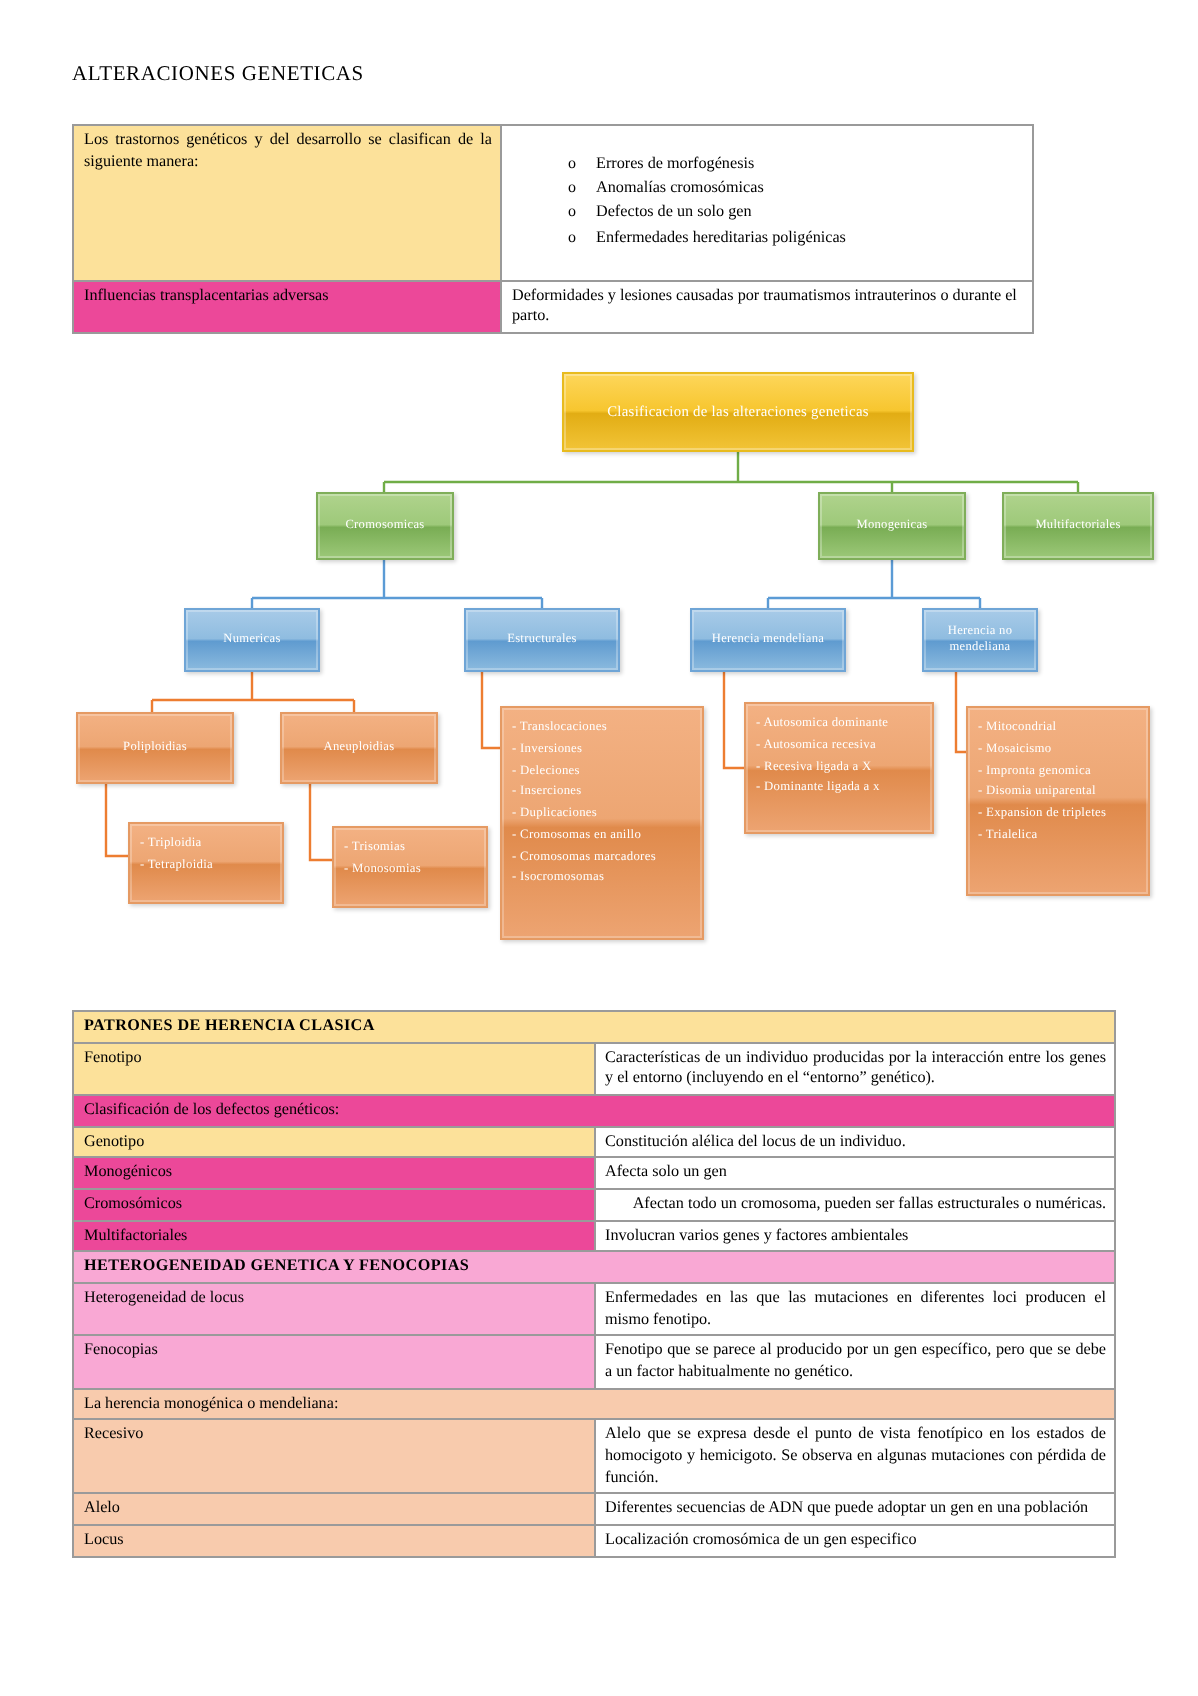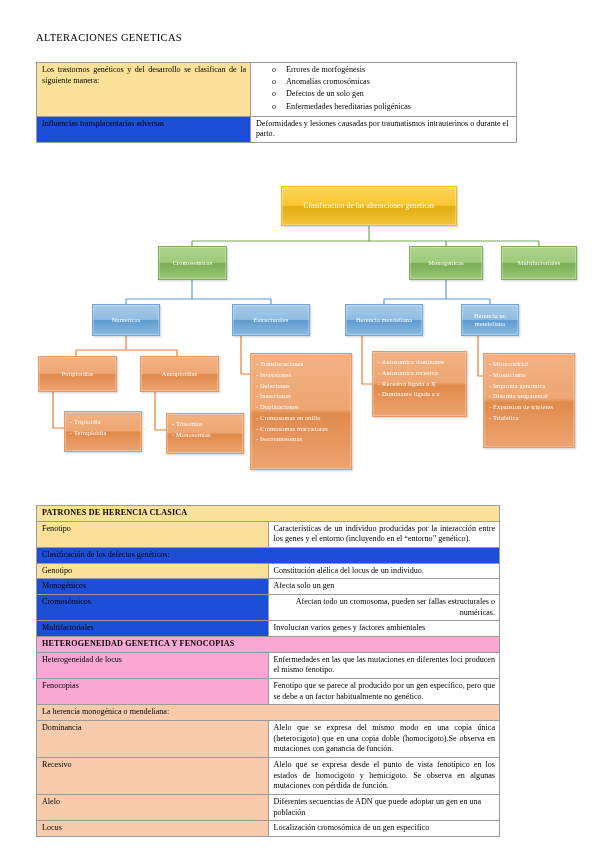--- a/index.html
+++ b/index.html
@@ -39,42 +39,42 @@
     padding: 2px 4px 2px 5px;
     vertical-align: top;
     text-align: justify;
     text-justify: inter-word;
   }
 
   
   #table-intro { left: 36px; top: 62px; width: 481px; }
   #table-intro td.k { width: 204px; }
   td.fill-yellow { background: #fce19a; }
-  td.fill-green  { background: #1d4ed8; }
+  td.fill-green  { background: #ec4899; }
   td.fill-white  { background: #ffffff; }
 
   ul.circle-list {
-    margin: 0;
+    margin: 12px;
     padding: 0 0 0 30px;
     list-style: none;
   }
   ul.circle-list li {
     position: relative;
     padding: 0 0 1.5px 0;
   }
   ul.circle-list li::before {
     content: "o";
     position: absolute;
     left: -14px;
     top: 0;
     font-size: 8px;
   }
 
   
-  #table-patterns { left: 36px; top: 505px; width: 464px; }
+  #table-patterns { left: 36px; top: 505px; width: 522px; }
   #table-patterns td.k { width: 180px; }
   td.fill-peach  { background: #f8cbad; }
   td.fill-blue   { background: #f9a8d4; }
   td.hdr {
     text-align: center;
     font-weight: bold;
     letter-spacing: 0.2px;
   }
   td.sec {
     text-align: left;
@@ -313,24 +313,20 @@
       <td class="fill-white">Enfermedades en las que las mutaciones en  diferentes loci producen el mismo fenotipo.</td>
     </tr>
     <tr>
       <td class="k fill-blue">Fenocopias</td>
       <td class="fill-white">Fenotipo que se parece al producido por un gen específico, pero que se debe a un factor habitualmente no genético.</td>
     </tr>
     <tr>
       <td class="sec fill-peach" colspan="2">La herencia monogénica o mendeliana:</td>
     </tr>
     <tr>
-      <td class="k fill-peach">Dominancia</td>
-      <td class="fill-white">Alelo que se expresa del mismo modo en una copia única (heterocigoto) que en una copia doble (homocigoto).Se observa en mutaciones con ganancia de función.</td>
-    </tr>
-    <tr>
       <td class="k fill-peach">Recesivo</td>
       <td class="fill-white">Alelo que se expresa desde el punto de vista fenotípico en los estados de homocigoto y hemicigoto. Se observa en algunas mutaciones con pérdida de función.</td>
     </tr>
     <tr>
       <td class="k fill-peach">Alelo</td>
       <td class="fill-white" style="text-align:left">Diferentes secuencias de ADN que puede adoptar un gen en una población</td>
     </tr>
     <tr>
       <td class="k fill-peach">Locus</td>
       <td class="fill-white" style="text-align:left">Localización cromosómica de un gen especifico</td>

